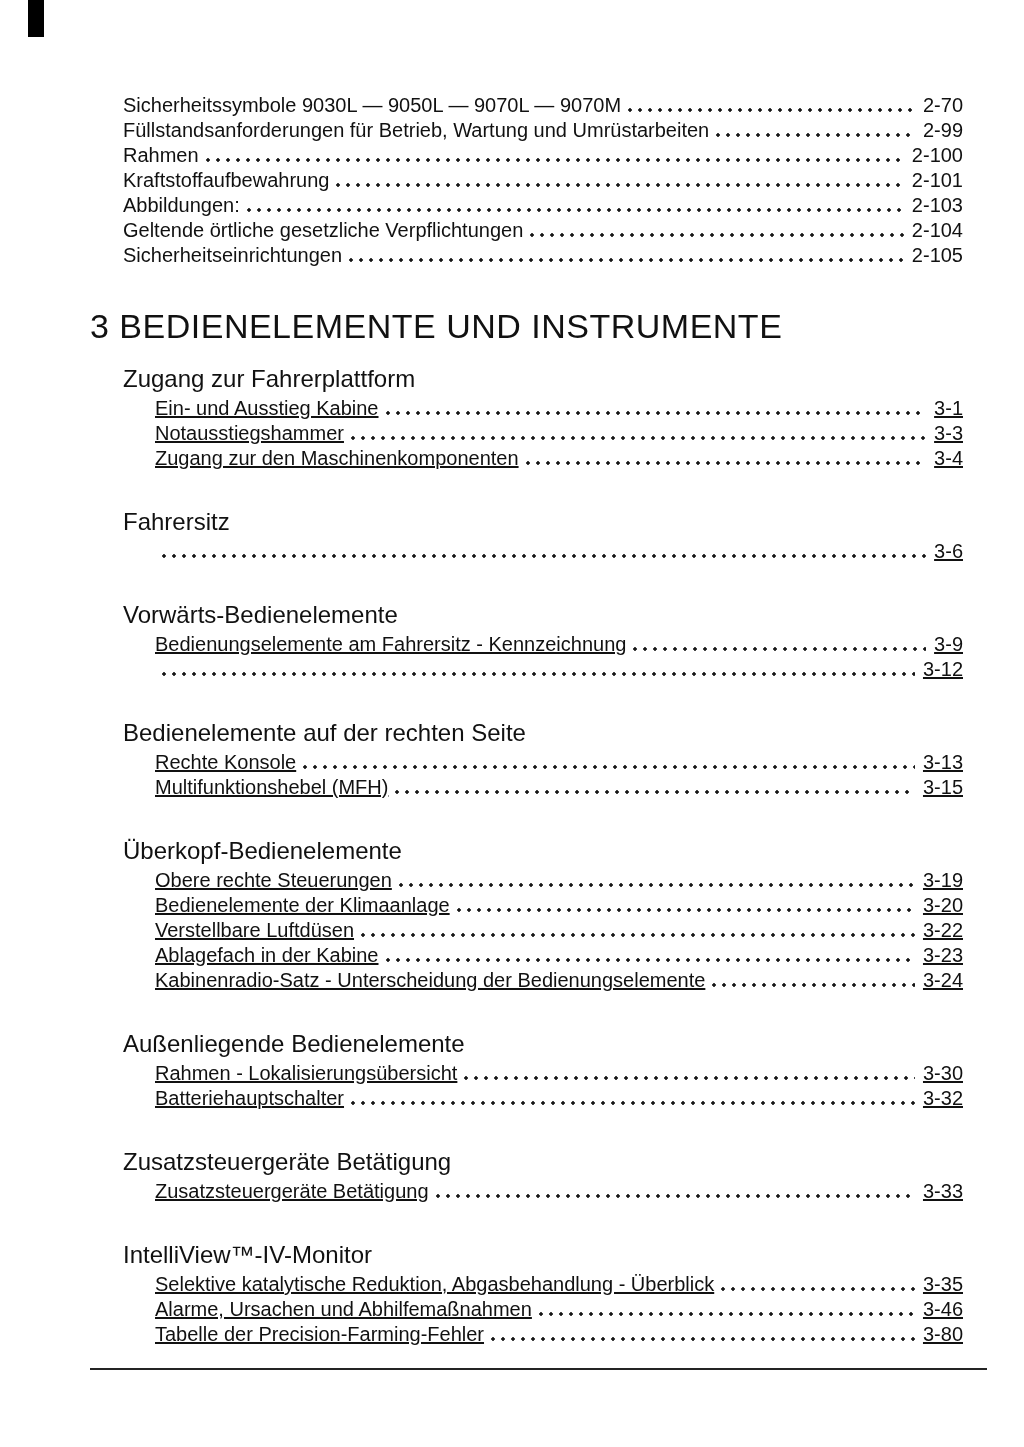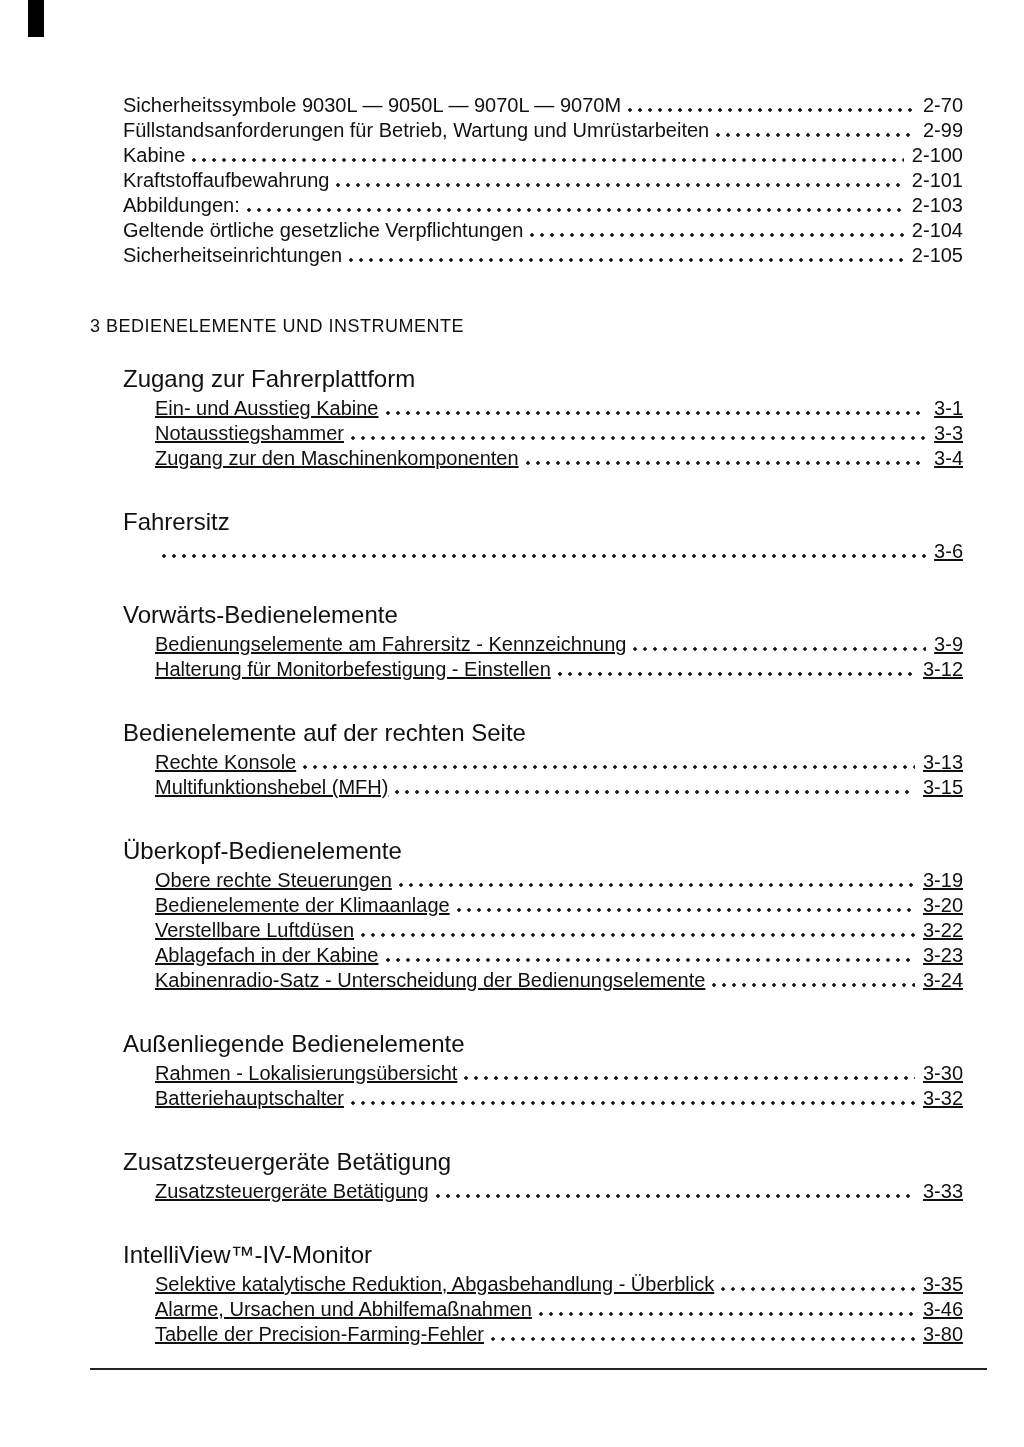--- a/index.html
+++ b/index.html
@@ -51,21 +51,21 @@
     background-repeat: repeat-x;
     background-position: left bottom 6px;
     min-width: 12px;
   }
   .entry .pagenum {
     flex: 0 0 auto;
   }
   .lvl1 { padding-left: 33px; }
   .lvl2 { padding-left: 65px; text-decoration: underline; }
   .chapter {
-    font-size: 18px;
+    font-size: 34px;
     font-weight: normal;
     line-height: 32px;
     margin: 42px 0 12px 0;
     letter-spacing: 0.5px;
   }
   .section { margin-top: 36px; }
   .section:first-child { margin-top: 22px; }
   
   .section:nth-child(7) { }
   .section h2 {
@@ -95,21 +95,21 @@
           <span class="label">Sicherheitssymbole 9030L — 9050L — 9070L — 9070M</span>
           <span class="dots"></span>
           <span class="pagenum">2-70</span>
         </div>
         <div class="entry lvl1">
           <span class="label">Füllstandsanforderungen für Betrieb, Wartung und Umrüstarbeiten</span>
           <span class="dots"></span>
           <span class="pagenum">2-99</span>
         </div>
         <div class="entry lvl1">
-          <span class="label">Kabine</span>
+          <span class="label">Rahmen</span>
           <span class="dots"></span>
           <span class="pagenum">2-100</span>
         </div>
         <div class="entry lvl1">
           <span class="label">Kraftstoffaufbewahrung</span>
           <span class="dots"></span>
           <span class="pagenum">2-101</span>
         </div>
         <div class="entry lvl1">
           <span class="label">Abbildungen:</span>
@@ -157,21 +157,20 @@
           </div>
         </section>
         <section class="section">
           <h2>Vorwärts-Bedienelemente</h2>
           <div class="entry lvl2">
             <span class="label">Bedienungselemente am Fahrersitz - Kennzeichnung</span>
             <span class="dots"></span>
             <span class="pagenum">3-9</span>
           </div>
           <div class="entry lvl2">
-            <span class="label">Halterung für Monitorbefestigung - Einstellen</span>
             <span class="dots"></span>
             <span class="pagenum">3-12</span>
           </div>
         </section>
         <section class="section">
           <h2>Bedienelemente auf der rechten Seite</h2>
           <div class="entry lvl2">
             <span class="label">Rechte Konsole</span>
             <span class="dots"></span>
             <span class="pagenum">3-13</span>

